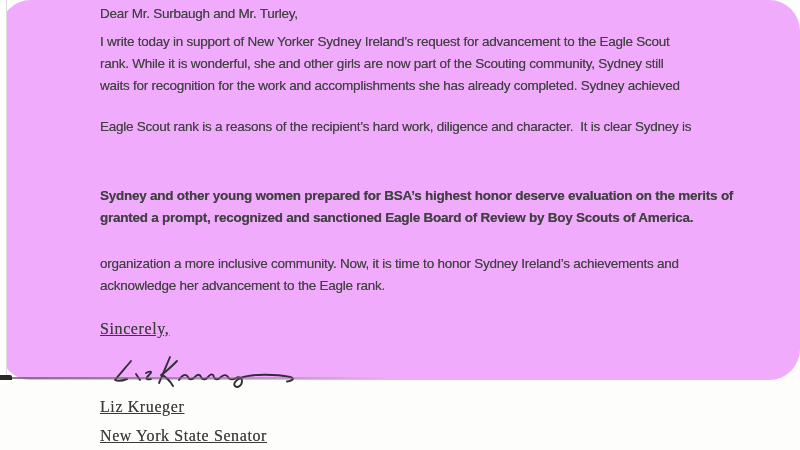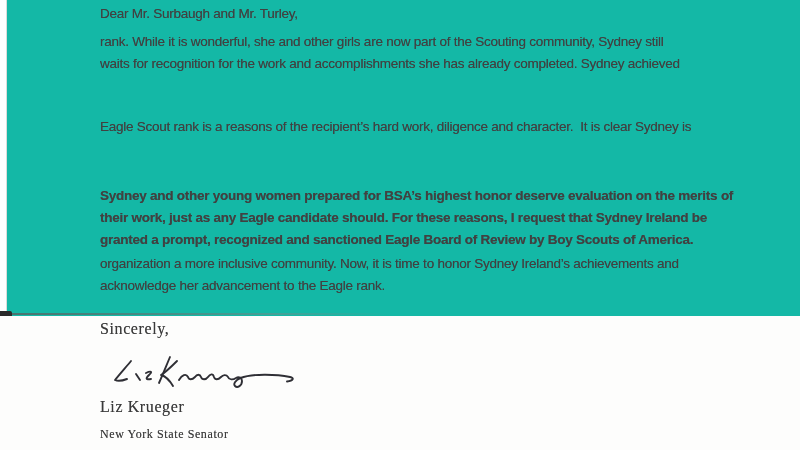--- a/index.html
+++ b/index.html
@@ -6,22 +6,23 @@
     margin: 0;
     padding: 0;
     width: 800px;
     height: 450px;
     overflow: hidden;
     background: #fdfdfc;
   }
   .page {
     position: relative;
     width: 800px;
-    height: 316px;
-    background: #14b8a6;
+    height: 380px;
+    background: #f0abfc;
+    border-radius: 31px;
   }
   
   .edge-strip {
     position: absolute;
     left: 0; top: 0; bottom: 0;
     width: 6px;
     background: #ffffff;
   }
   .edge-line {
     position: absolute;
@@ -49,26 +50,27 @@
   .para-1 { top: 31px; }
   .para-2 { top: 116px; }
   .para-3 { top: 185px; font-weight: bold; }
   .para-4 { top: 253px; }
   .serif {
     font-family: "Liberation Serif", "DejaVu Serif", serif;
     color: #3a3a3a;
     letter-spacing: 0.6px;
     text-shadow: 0 0 0.5px rgba(58,58,58,0.6);
     white-space: pre;
+    text-decoration: underline;
   }
   .closing { top: 320px; font-size: 16px; }
   .signature-wrap { top: 352px; left: 6px; width: 210px; height: 46px; }
   .signature-wrap svg { display: block; }
   .signer-name { top: 398px; font-size: 16px; text-align: center; }
-  .signer-title { top: 427px; font-size: 12px; }
+  .signer-title { top: 427px; font-size: 16px; }
   
   .bottom-edge {
     position: absolute;
     left: 0; bottom: 1px;
     width: 392px; height: 2px;
     background: linear-gradient(to right,
       rgba(90,90,90,0.75),
       rgba(130,130,130,0.45) 70%,
       rgba(170,170,170,0));
   }
@@ -85,31 +87,31 @@
 
 <div class="page">
   <div class="edge-strip"></div>
   <div class="edge-line"></div>
 
   <div class="letter">
 
     <div class="block salutation line">Dear Mr. Surbaugh and Mr. Turley,</div>
 
     <div class="block para-1">
+      <div class="line">I write today in support of New Yorker Sydney Ireland’s request for advancement to the Eagle Scout</div>
       <div class="line">rank. While it is wonderful, she and other girls are now part of the Scouting community, Sydney still</div>
       <div class="line">waits for recognition for the work and accomplishments she has already completed. Sydney achieved</div>
     </div>
 
     <div class="block para-2">
       <div class="line">Eagle Scout rank is a reasons of the recipient’s hard work, diligence and character.  It is clear Sydney is</div>
     </div>
 
     <div class="block para-3">
       <div class="line">Sydney and other young women prepared for BSA’s highest honor deserve evaluation on the merits of</div>
-      <div class="line">their work, just as any Eagle candidate should. For these reasons, I request that Sydney Ireland be</div>
       <div class="line">granted a prompt, recognized and sanctioned Eagle Board of Review by Boy Scouts of America.</div>
     </div>
 
     <div class="block para-4">
       <div class="line">organization a more inclusive community. Now, it is time to honor Sydney Ireland’s achievements and</div>
       <div class="line">acknowledge her advancement to the Eagle rank.</div>
     </div>
 
     <div class="block closing serif">Sincerely,</div>
 

